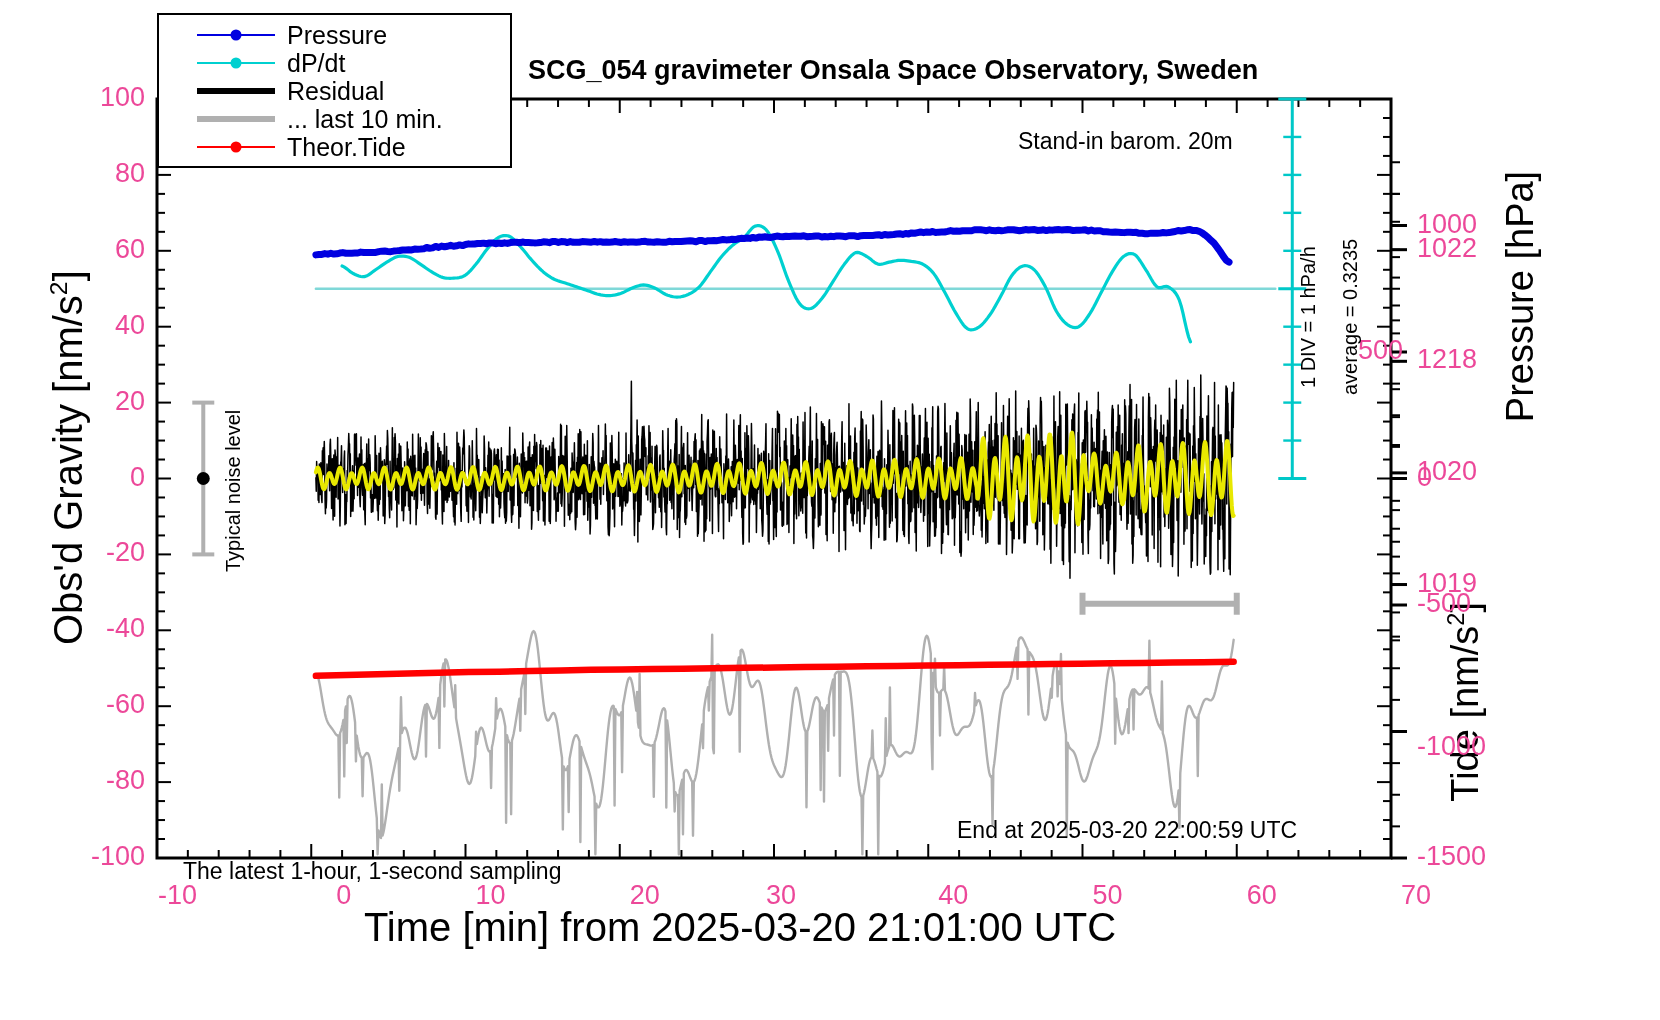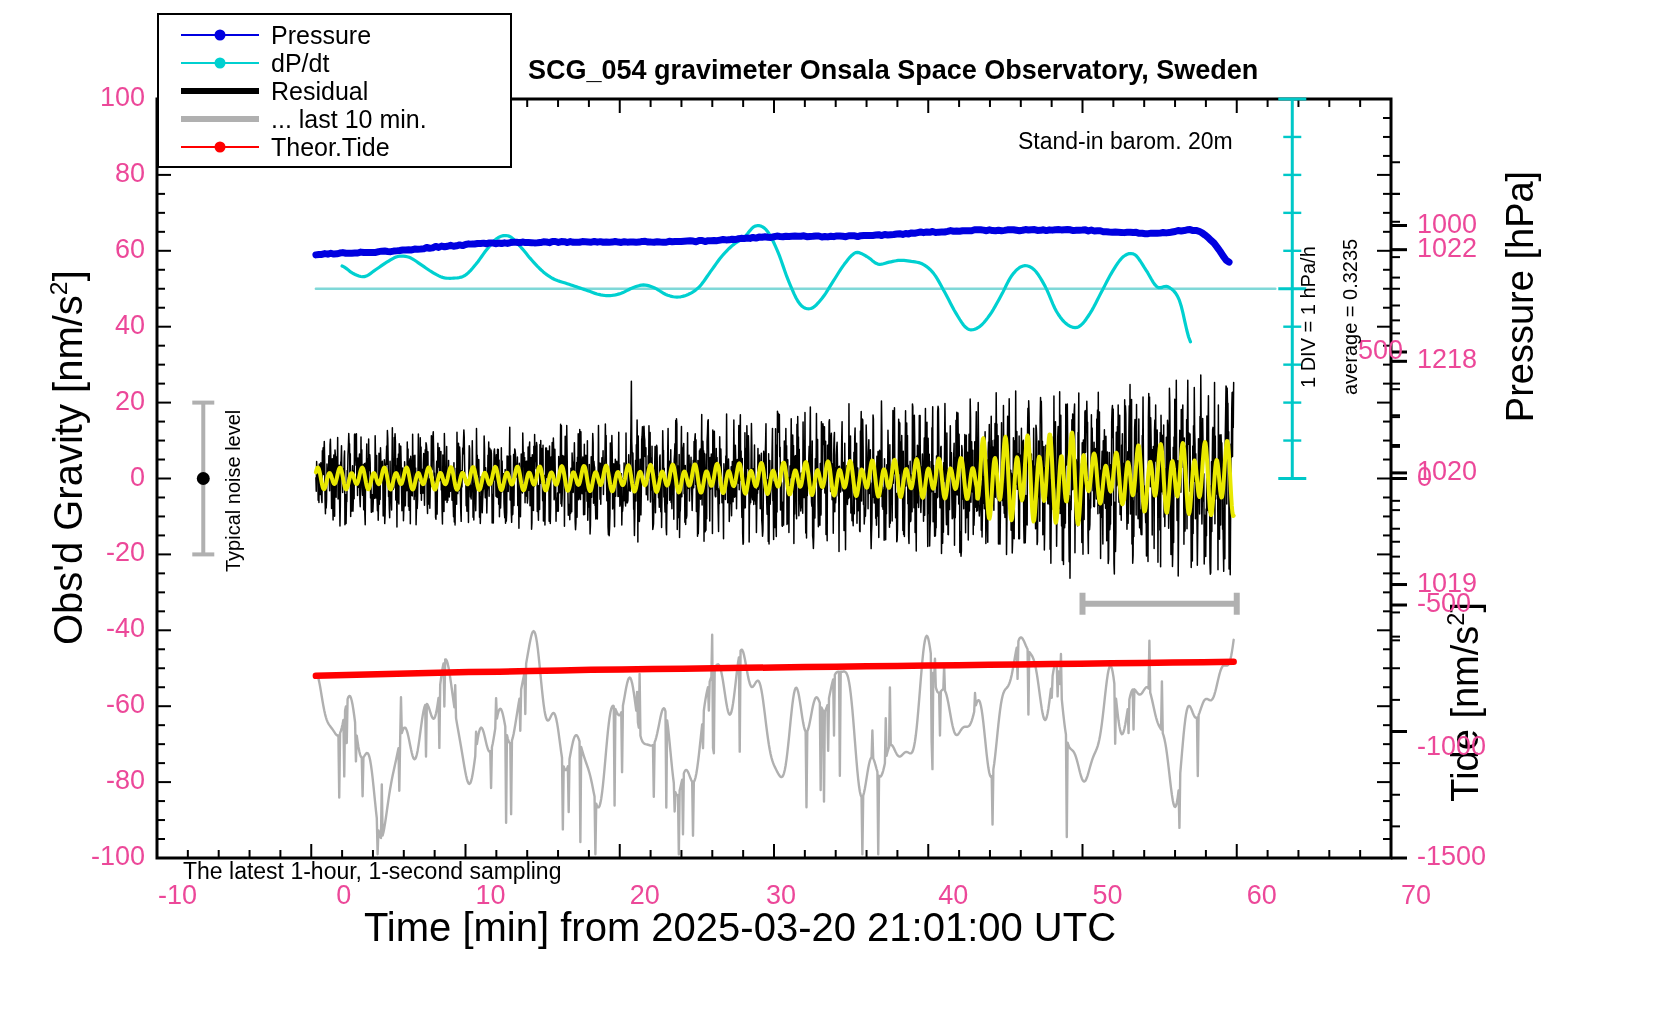--- a/index.html
+++ b/index.html
@@ -102,21 +102,21 @@
     height: 155px;
     background: #ffffff;
     border: 2px solid #000000;
     box-sizing: border-box;
     padding: 6px 0 0 0;
   }
   .leg-row {
     display: flex;
     align-items: center;
     height: 28px;
-    padding-left: 22px;
+    padding-left: 38px;
     text-align: right;
   }
   .leg-sym { width: 78px; height: 20px; position: relative; margin-right: 12px; }
   .leg-line {
     position: absolute; left: 0; top: 50%;
     width: 78px; transform: translateY(-50%);
   }
   .leg-dot {
     position: absolute; left: 50%; top: 50%;
     width: 11px; height: 11px; border-radius: 50%;
@@ -427,20 +427,21 @@
       <div class="abs tick-txt tick-bot" style="left: 888.25px; top: 880px;">40</div>
       <div class="abs tick-txt tick-bot" style="left: 1042.5px; top: 880px;">50</div>
       <div class="abs tick-txt tick-bot" style="left: 1196.75px; top: 880px;">60</div>
       <div class="abs tick-txt tick-bot" style="left: 1351px; top: 880px;">70</div>
     </div>
 
   <div class="abs annot-bold" style="left:1018px; top:128px;">Stand-in barom. 20m</div>
 
   <div class="abs annot-bold" style="left:183px; top:837px;margin-top:21px;">The latest 1-hour, 1-second sampling</div>
 
+  <div class="abs annot-bold" style="left:957px; top:817px;">End at 2025-03-20 22:00:59 UTC</div>
 
   <div class="abs rot-small" style="left:222px; top:572px;">Typical noise level</div>
 
   <div class="abs rot-small" style="left:1297px; top:388px;">1 DIV = 1 hPa/h</div>
 
   <div class="abs rot-small" style="left:1339px; top:395px;">average = 0.3235</div>
 
   <div class="abs" id="legend">
       <div class="leg-row">
         <div class="leg-sym">

